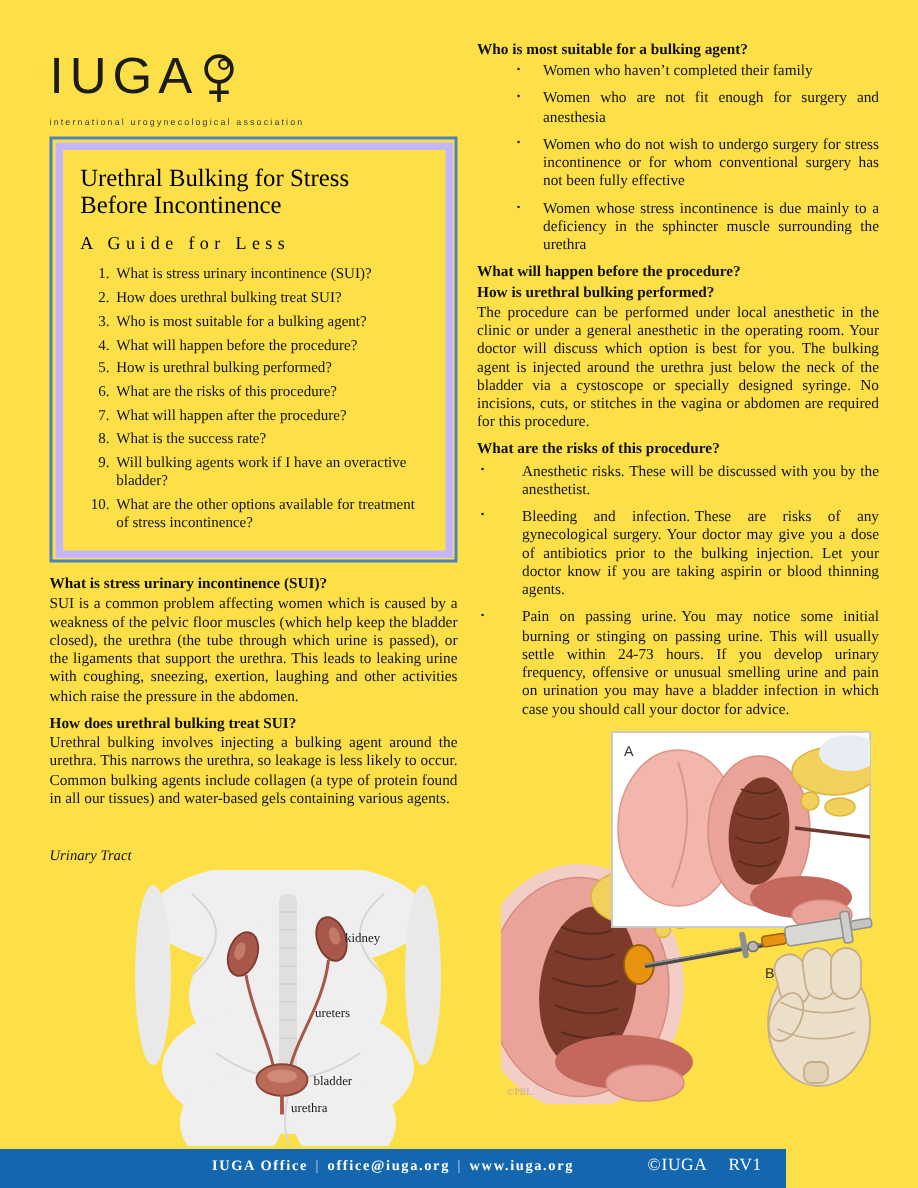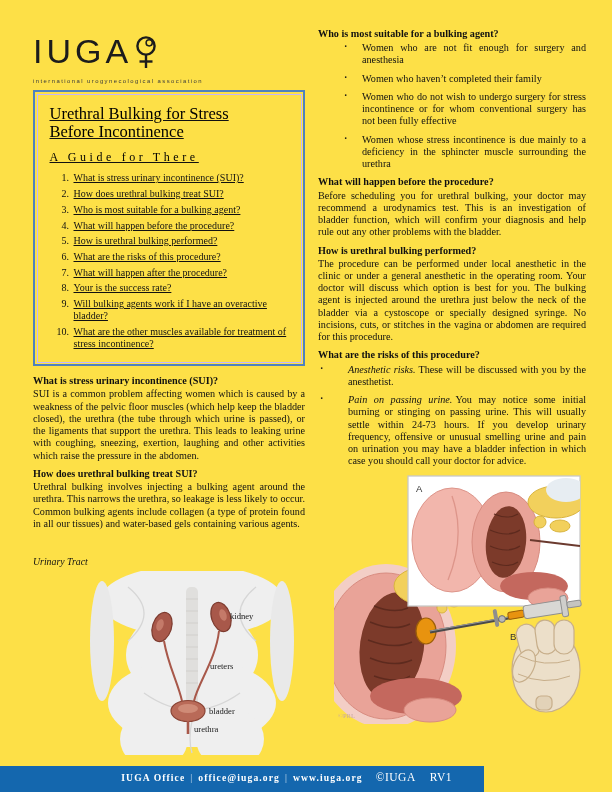--- a/index.html
+++ b/index.html
@@ -19,57 +19,57 @@
     font-size:34px;font-weight:500;letter-spacing:4px;color:#1c1c1c;line-height:1;
   }
   .logo-symbol{margin-left:2px;margin-top:1px;}
   .logo-tagline{
     font-family:"Liberation Sans", sans-serif;
     font-size:5.9px;letter-spacing:1.45px;color:#3a3a3a;margin-top:-3px;margin-bottom:6px;
   }
 
   
   .title-box-outer{border:2.5px solid #4f81bd;padding:1.5px;margin-bottom:9px;}
-  .title-box-inner{border:1px solid #c4b5fd;padding:8px 12px 8px 12px;text-decoration:underline;}
+  .title-box-inner{border:5px solid #c4b5fd;padding:8px 12px 8px 12px;}
   .doc-title{font-size:16.5px;line-height:1.12;font-weight:normal;margin:2px 0 9px 0;color:#000;}
   .doc-title span{display:block;}
   .doc-subtitle{font-size:12px;letter-spacing:3.6px;margin:0 0 7px 0;color:#000;}
   ol.questions{margin:0;padding:0 0 0 22px;font-size:10px;line-height:1.22;}
   ol.questions li{margin-bottom:3.5px;padding-left:2px;}
 
   
   .sec-h{font-size:10.2px;font-weight:bold;margin:0 0 1px 0;line-height:1.2;}
   .body-p{font-size:10.2px;line-height:1.2;text-align:justify;margin:0 0 6px 0;}
 
   ul.plain{list-style:none;margin:2px 0 4px 0;padding:0;font-size:10.2px;line-height:1.2;}
   ul.suitable li{position:relative;padding-left:44px;margin-bottom:6px;text-align:justify;}
   ul.suitable li::before{content:"\00B7";position:absolute;left:26px;top:-1px;font-weight:bold;}
   ul.risks li{position:relative;padding-left:30px;margin-bottom:6px;text-align:justify;}
   ul.risks li::before{content:"\00B7";position:absolute;left:2px;top:-1px;font-weight:bold;}
-  .risk-lead{font-style:italic;margin-right:3px;}
+  .risk-lead{margin-right:3px;}
 
   
   .fig-caption{font-size:9.8px;font-weight:normal;font-style:italic;margin:26px 0 4px 0;}
   .urinary-fig{margin-left:55px;}
   .procedure-fig{margin-left:16px;margin-top:2px;}
   svg text{font-family:"Liberation Serif", serif;}
   .panel-label{font-family:"Liberation Sans", sans-serif;}
 
   
   .footer{
-    position:absolute;left:0;top:766px;width:484px;height:26px;
+    position:absolute;left:0;top:766px;width:524px;height:26px;
     background:#1467ae;color:#ffffff;
   }
   .footer-center{
     position:absolute;left:0;right:0;top:6px;text-align:center;
     font-size:9.6px;font-weight:bold;letter-spacing:1.1px;
   }
   .footer-sep{opacity:.75;padding:0 5px;font-weight:normal;}
   .footer-right{
-    position:absolute;right:32px;top:5px;font-size:11.5px;letter-spacing:.5px;
+    position:absolute;right:16px;top:5px;font-size:11.5px;letter-spacing:.5px;
   }
   .footer-right .rev{margin-left:14px;}
   a.plainlink{color:inherit;text-decoration:none;}
 </style>
 </head>
 <body>
 
 <div class="page">
 
   <div class="col-left">
@@ -86,32 +86,32 @@
       </span>
     </div>
     <div class="logo-tagline">international urogynecological association</div>
 
     <div class="title-box-outer">
       <div class="title-box-inner">
         <h1 class="doc-title">
           <span>Urethral Bulking for Stress</span>
           <span>Before Incontinence</span>
         </h1>
-        <div class="doc-subtitle">A Guide for There</div>
+        <div class="doc-subtitle">A Guide for Less</div>
         <ol class="questions">
           <li>What is stress urinary incontinence (SUI)?</li>
           <li>How does urethral bulking treat SUI?</li>
           <li>Who is most suitable for a bulking agent?</li>
           <li>What will happen before the procedure?</li>
           <li>How is urethral bulking performed?</li>
           <li>What are the risks of this procedure?</li>
           <li>What will happen after the procedure?</li>
-          <li>Your is the success rate?</li>
+          <li>What is the success rate?</li>
           <li>Will bulking agents work if I have an overactive bladder?</li>
-          <li>What are the other muscles available for treatment of stress incontinence?</li>
+          <li>What are the other options available for treatment of stress incontinence?</li>
         </ol>
       </div>
     </div>
 
     <h3 class="sec-h">What is stress urinary incontinence (SUI)?</h3>
     <p class="body-p">SUI is a common problem affecting women which is caused by a weakness of the pelvic floor muscles (which help keep the bladder closed), the urethra (the tube through which urine is passed), or the ligaments that support the urethra. This leads to leaking urine with coughing, sneezing, exertion, laughing and other activities which raise the pressure in the abdomen.</p>
 
     <h3 class="sec-h">How does urethral bulking treat SUI?</h3>
     <p class="body-p">Urethral bulking involves injecting a bulking agent around the urethra. This narrows the urethra, so leakage is less likely to occur. Common bulking agents include collagen (a type of protein found in all our tissues) and water-based gels containing various agents.</p>
 
@@ -172,36 +172,38 @@
         <text x="121" y="143" font-size="8.6" fill="#1a1a1a">bladder</text>
         <text x="106" y="161" font-size="8.6" fill="#1a1a1a">urethra</text>
       </svg>
     </div>
   </div>
 
   <div class="col-right">
 
     <h3 class="sec-h">Who is most suitable for a bulking agent?</h3>
     <ul class="plain suitable">
+      <li>Women who haven’t completed their family</li>
       <li>Women who are not fit enough for surgery and anesthesia</li>
-      <li>Women who haven’t completed their family</li>
       <li>Women who do not wish to undergo surgery for stress incontinence or for whom conventional surgery has not been fully effective</li>
       <li>Women whose stress incontinence is due mainly to a deficiency in the sphincter muscle surrounding the urethra</li>
     </ul>
 
     <h3 class="sec-h">What will happen before the procedure?</h3>
-    <p class="body-p">Before scheduling you for urethral bulking, your doctor may recommend a urodynamics test. This is an investigation of bladder function, which will confirm your diagnosis and help rule out any other problems with the bladder.</p>
 
     <h3 class="sec-h">How is urethral bulking performed?</h3>
     <p class="body-p">The procedure can be performed under local anesthetic in the clinic or under a general anesthetic in the operating room. Your doctor will discuss which option is best for you. The bulking agent is injected around the urethra just below the neck of the bladder via a cystoscope or specially designed syringe. No incisions, cuts, or stitches in the vagina or abdomen are required for this procedure.</p>
 
     <h3 class="sec-h">What are the risks of this procedure?</h3>
     <ul class="plain risks">
       <li>
         <span class="risk-lead">Anesthetic risks.</span><span>These will be discussed with you by the anesthetist.</span>
+      </li>
+      <li>
+        <span class="risk-lead">Bleeding and infection.</span><span>These are risks of any gynecological surgery. Your doctor may give you a dose of antibiotics prior to the bulking injection. Let your doctor know if you are taking aspirin or blood thinning agents.</span>
       </li>
       <li>
         <span class="risk-lead">Pain on passing urine.</span><span>You may notice some initial burning or stinging on passing urine. This will usually settle within 24-73 hours. If you develop urinary frequency, offensive or unusual smelling urine and pain on urination you may have a bladder infection in which case you should call your doctor for advice.</span>
       </li>
     </ul>
 
     <div class="procedure-fig">
       <svg width="252" height="250" viewBox="0 0 252 250">
         <defs>
           <clipPath id="panelA">

